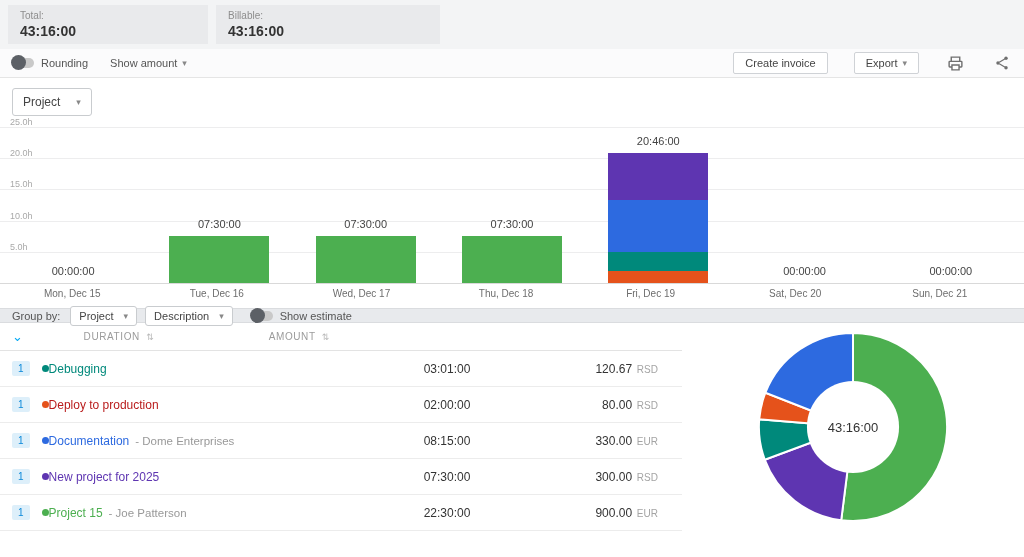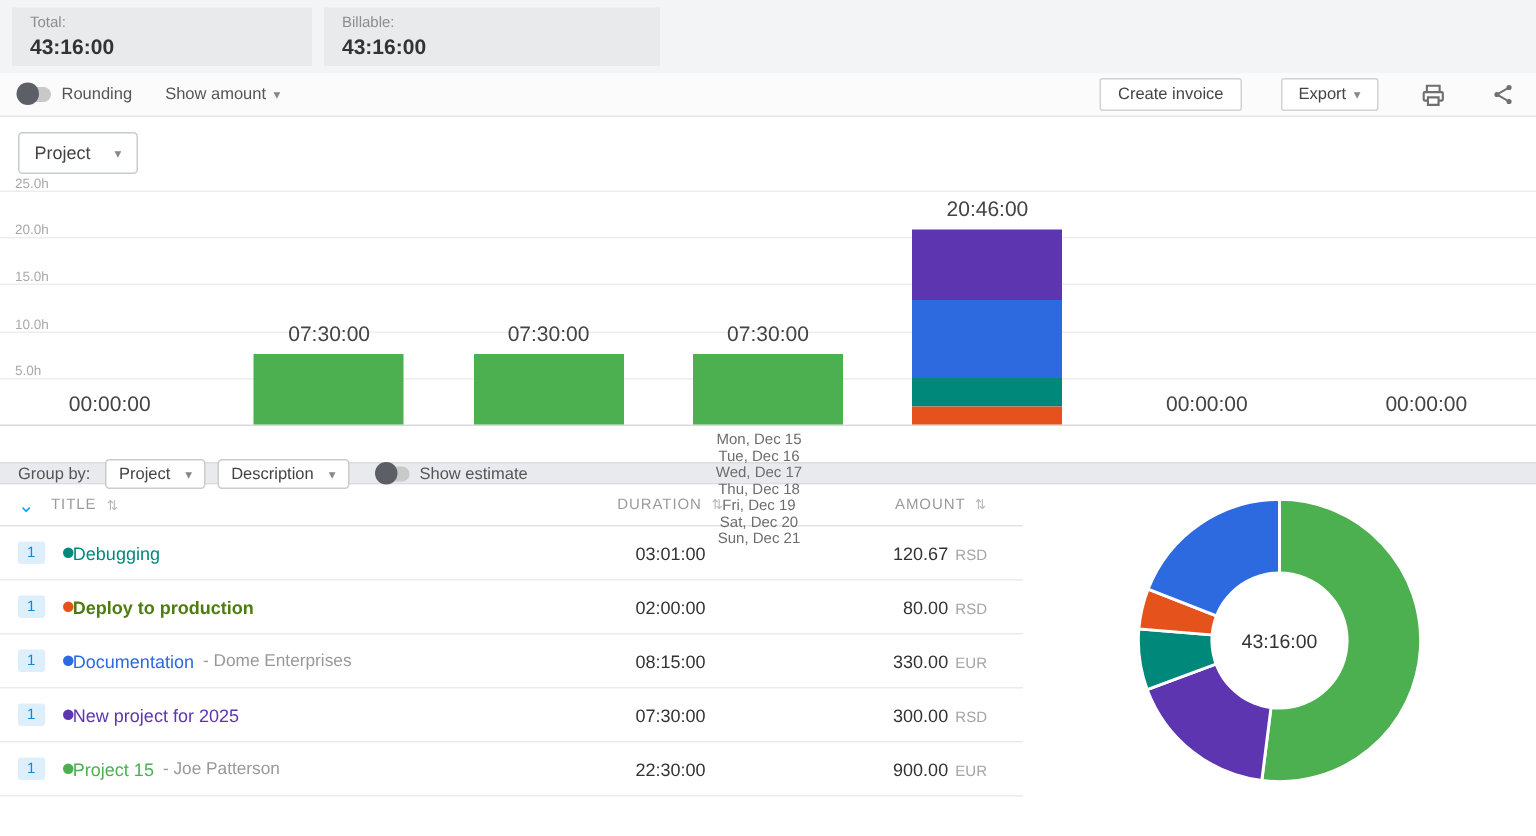--- a/index.html
+++ b/index.html
@@ -47,22 +47,22 @@
 
   .chart-wrap { position:relative; height:180px; margin-top:12px; }
   .plot { position:absolute; left:0; right:0; top:0; height:156px; }
   .gridline { position:absolute; left:0; right:0; height:0; border-top:1px solid #ededee; }
   .gridline.base { border-top:1px solid #d9d9d9; }
   .tick { position:absolute; left:10px; font-size:9px; color:#a9a9a9; }
   .col { position:absolute; bottom:0; height:100%; }
   .stack { position:absolute; bottom:1px; left:50%; transform:translateX(-50%); width:100px;
            display:flex; flex-direction:column; }
   .seg { width:100%; }
-  .val-label { position:absolute; left:0; width:100%; text-align:center; font-size:14px; color:#444; }
-  .day-labels { position:absolute; top:160px; left:0; right:12px; display:flex;flex-direction:column; }
+  .val-label { position:absolute; left:0; width:100%; text-align:center; font-size:11px; color:#444; }
+  .day-labels { position:absolute; top:160px; left:0; right:12px; display:flex; }
   .day-labels span { flex:1; text-align:center; font-size:10px; color:#6d6d6d; }
 
   
   .group-bar { display:flex; align-items:center; gap:8px; background:#e8eaed;
                border-top:1px solid #dadcdf; border-bottom:1px solid #dadcdf;
                padding:0 12px; height:15px; }
   .gb-label { font-size:11px; color:#555; margin-right:2px; }
   .group-bar .toggle-wrap { margin-left:10px; }
 
   
@@ -225,24 +225,20 @@
           <span class="knob"></span>
         </span>
       <span class="toggle-label">Show estimate</span>
     </div>
   </div>
 
   <div class="bottom">
     <div class="table">
       <div class="thead">
         <span class="th-check">⌄</span>
-        <span class="th title-col">
-          <span>TITLE</span>
-          <span class="sort">⇅</span>
-        </span>
         <span class="th dur-col">
           <span>DURATION</span>
           <span class="sort">⇅</span>
         </span>
         <span class="th amt-col">
           <span>AMOUNT</span>
           <span class="sort">⇅</span>
         </span>
       </div>
       <div id="rows">
@@ -253,21 +249,21 @@
     <span class="client"></span>
     <span class="duration">03:01:00</span>
     <span class="amount">
       <span class="num">120.67</span><span class="cur"> RSD</span>
     </span>
   </div>
 
   <div class="trow">
     <span class="badge">1</span>
     <span class="dot" style="background: rgb(229, 82, 27);"></span>
-    <span class="title" style="color: #4d7c0f; font-weight: bold;">Deploy to production</span>
+    <span class="title" style="color: #b91c1c;">Deploy to production</span>
     <span class="client"></span>
     <span class="duration">02:00:00</span>
     <span class="amount">
       <span class="num">80.00</span><span class="cur"> RSD</span>
     </span>
   </div>
 
   <div class="trow">
     <span class="badge">1</span>
     <span class="dot" style="background: rgb(45, 106, 224);"></span>

